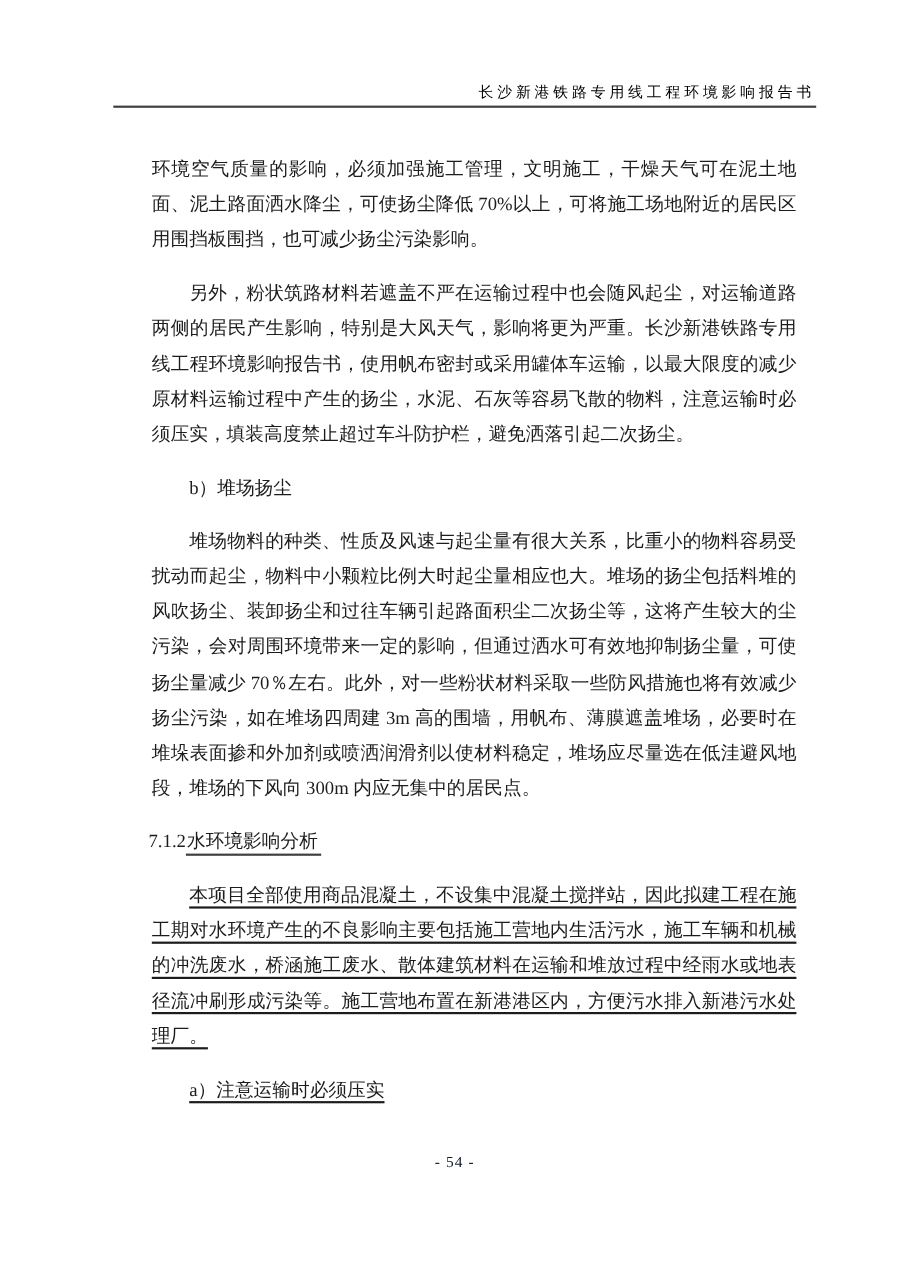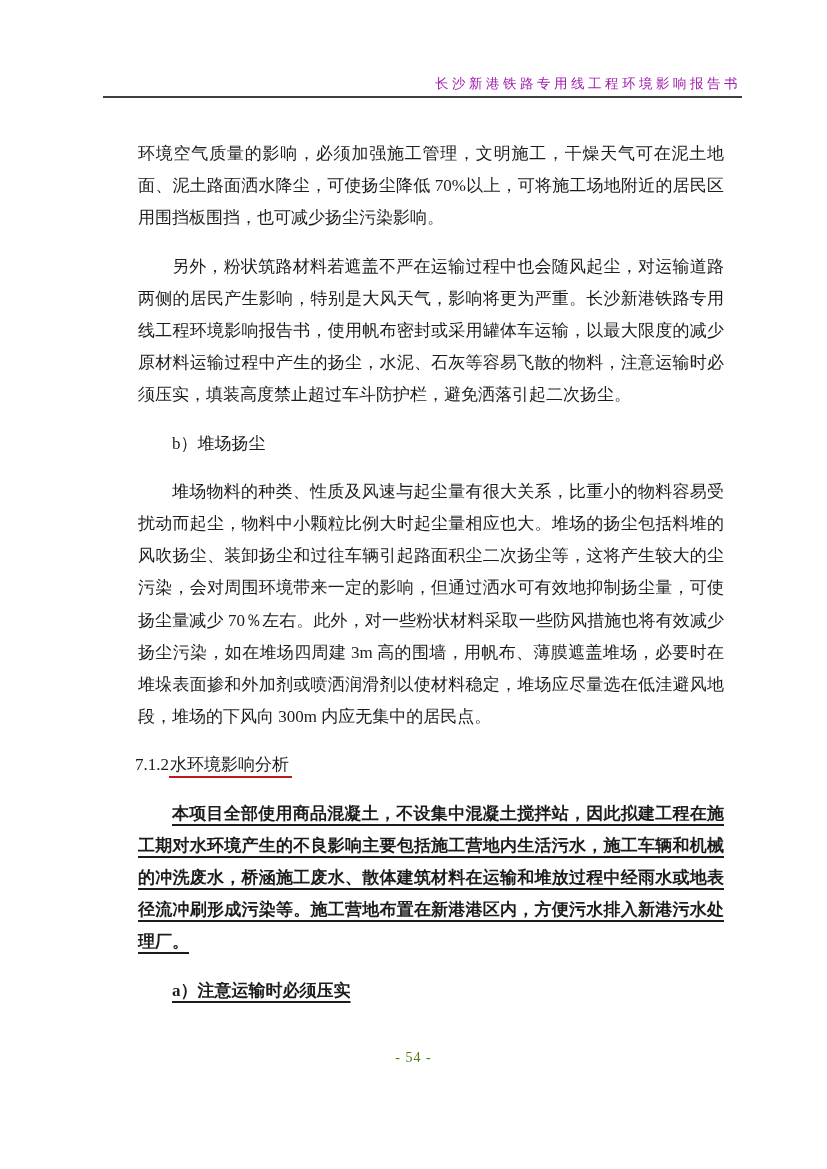--- a/index.html
+++ b/index.html
@@ -12,21 +12,21 @@
     font-family: "Liberation Serif", "DejaVu Serif", serif;
     color: #1c1c1c;
   }
   .running-title {
     position: absolute;
     top: 75px;
     right: 86px;
     font-size: 13.5px;
     letter-spacing: 3.5px;
     white-space: nowrap;
-    color: #a21caf;
+    color: #000000;
   }
   .header-rule {
     position: absolute;
     top: 96px;
     left: 103px;
     width: 639px;
     height: 0;
     border-top: 2px solid #3f3f3f;
   }
   .content {
@@ -42,39 +42,38 @@
   .content p { margin: 16px; }
   .indent { text-indent: 2em; }
   .section-heading {
     margin: 7px 0 0 13px;
     font-size: 17px;
     font-weight: normal;
     text-align: left;
   }
   .section-number { }
   .section-title {
-    border-bottom: 2px solid #b91c1c;
+    border-bottom: 2px solid #404040;
     padding: 0 3px 2px 1px;
   }
   .underlined {
     text-decoration: underline;
     text-underline-offset: 5px;
     text-decoration-thickness: 1.5px;
-    font-weight: bold;
   }
   .p-item-a { margin-top: 3px; }
   .page-number {
     position: absolute;
     top: 1050px;
     left: 0;
     width: 100%;
     text-align: center;
     font-size: 14px;
     letter-spacing: 1px;
-    color: #4d7c0f;
+    color: #0f172a;
   }
 </style>
 </head>
 <body>
 
 <div>
 
   <div class="running-title">长沙新港铁路专用线工程环境影响报告书</div>
 
   <div class="header-rule"></div>

